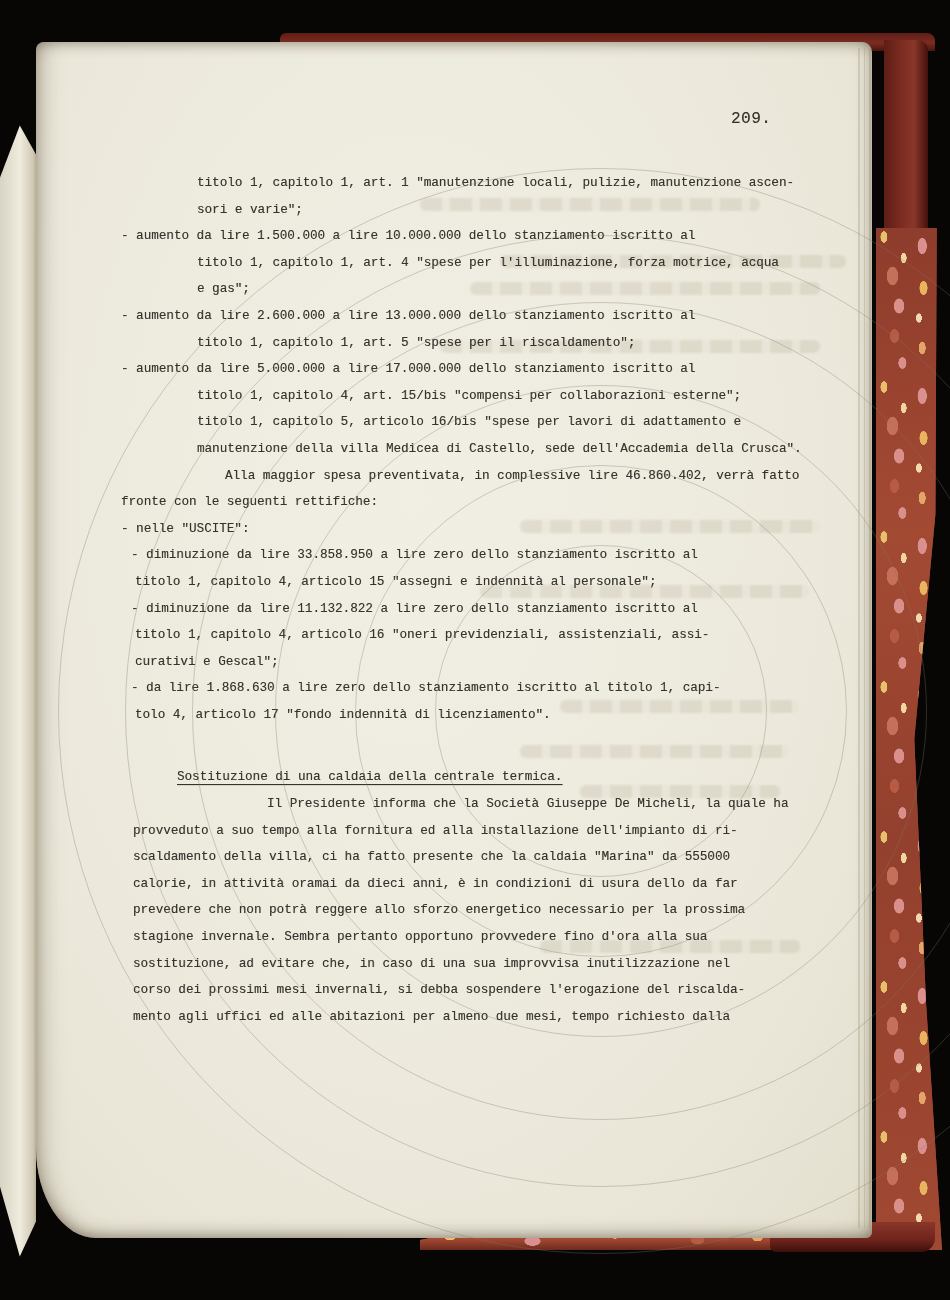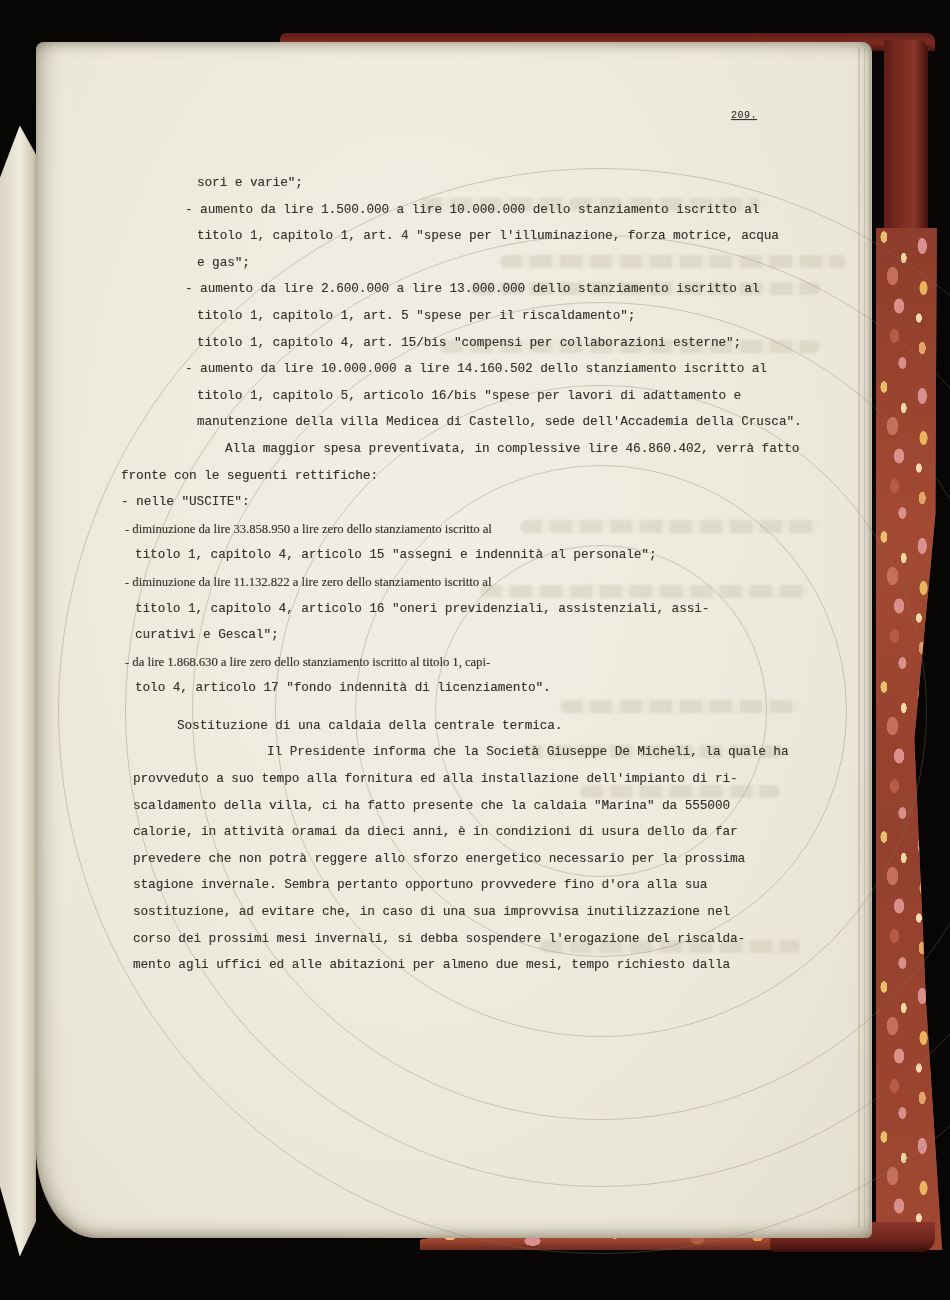--- a/index.html
+++ b/index.html
@@ -61,33 +61,33 @@
 
   
   .wm{position:absolute;border:1.5px solid rgba(128,120,101,.34);border-radius:50%;}
 
   
   .ghost{position:absolute;height:13px;border-radius:6px;
     background:repeating-linear-gradient(90deg,rgba(136,120,88,.14) 0 22px,rgba(136,120,88,.03) 22px 30px);
     filter:blur(1.2px);}
 
   
-  .page-number{position:absolute;left:695px;top:68px;font-size:10px;color:#35332c;
-    letter-spacing:.5px;text-shadow:.3px .3px 0 rgba(53,51,44,.4);text-decoration:underline;}
+  .page-number{position:absolute;left:695px;top:68px;font-size:16px;color:#35332c;
+    letter-spacing:.5px;text-shadow:.3px .3px 0 rgba(53,51,44,.4);}
   .text-block{position:absolute;left:85px;top:128px;width:720px;font-size:12.6px;
     color:#35332c;text-shadow:.35px .35px 0 rgba(53,51,44,.38);}
   .line{line-height:26.6px;white-space:pre;}
   .l-cont1{margin-left:76px;}
-  .l-item1{margin-left:64px;}
+  .l-item1{}
   .l-flush{margin-left:0;}
   .l-para{margin-left:104px;}
-  .l-item2{margin-left:4px;font-family:Liberation Serif, serif;}
+  .l-item2{margin-left:10px;}
   .l-cont2{margin-left:14px;}
   .l-letto{margin-left:112px;}
-  .l-title{margin-left:56px;margin-top:11px;
+  .l-title{margin-left:56px;margin-top:36px;text-decoration:underline;
            text-underline-offset:4px;text-decoration-thickness:1.3px;}
   .l-para2{margin-left:146px;}
   .l-body{margin-left:12px;}
 </style>
 </head>
 <body>
 
 <div class="scene">
 
   <div class="cover-top-edge"></div>
@@ -107,28 +107,29 @@
     <div class="ghost" style="left:404px;top:298px;width:380px;"></div>
     <div class="ghost" style="left:484px;top:478px;width:300px;"></div>
     <div class="ghost" style="left:444px;top:543px;width:330px;"></div>
     <div class="ghost" style="left:524px;top:658px;width:240px;"></div>
     <div class="ghost" style="left:484px;top:703px;width:270px;"></div>
     <div class="ghost" style="left:544px;top:743px;width:200px;"></div>
     <div class="ghost" style="left:504px;top:898px;width:260px;"></div>
 
     <div class="page-number">209.</div>
     <div class="text-block">
+        <div class="line l-cont1">titolo 1, capitolo 1, art. 1 "manutenzione locali, pulizie, manutenzione ascen-</div>
         <div class="line l-cont1">sori e varie";</div>
         <div class="line l-item1">- aumento da lire 1.500.000 a lire 10.000.000 dello stanziamento iscritto al</div>
         <div class="line l-cont1">titolo 1, capitolo 1, art. 4 "spese per l'illuminazione, forza motrice, acqua</div>
         <div class="line l-cont1">e gas";</div>
         <div class="line l-item1">- aumento da lire 2.600.000 a lire 13.000.000 dello stanziamento iscritto al</div>
         <div class="line l-cont1">titolo 1, capitolo 1, art. 5 "spese per il riscaldamento";</div>
+        <div class="line l-item1">- aumento da lire 5.000.000 a lire 17.000.000 dello stanziamento iscritto al</div>
         <div class="line l-cont1">titolo 1, capitolo 4, art. 15/bis "compensi per collaborazioni esterne";</div>
-        <div class="line l-item1">- aumento da lire 10.000.000 a lire 14.160.502 dello stanziamento iscritto al</div>
         <div class="line l-cont1">titolo 1, capitolo 5, articolo 16/bis "spese per lavori di adattamento e</div>
         <div class="line l-cont1">manutenzione della villa Medicea di Castello, sede dell'Accademia della Crusca".</div>
         <div class="line l-para">Alla maggior spesa preventivata, in complessive lire 46.860.402, verrà fatto</div>
         <div class="line l-flush">fronte con le seguenti rettifiche:</div>
         <div class="line l-flush">- nelle "USCITE":</div>
         <div class="line l-item2">- diminuzione da lire 33.858.950 a lire zero dello stanziamento iscritto al</div>
         <div class="line l-cont2">titolo 1, capitolo 4, articolo 15 "assegni e indennità al personale";</div>
         <div class="line l-item2">- diminuzione da lire 11.132.822 a lire zero dello stanziamento iscritto al</div>
         <div class="line l-cont2">titolo 1, capitolo 4, articolo 16 "oneri previdenziali, assistenziali, assi-</div>
         <div class="line l-cont2">curativi e Gescal";</div>

